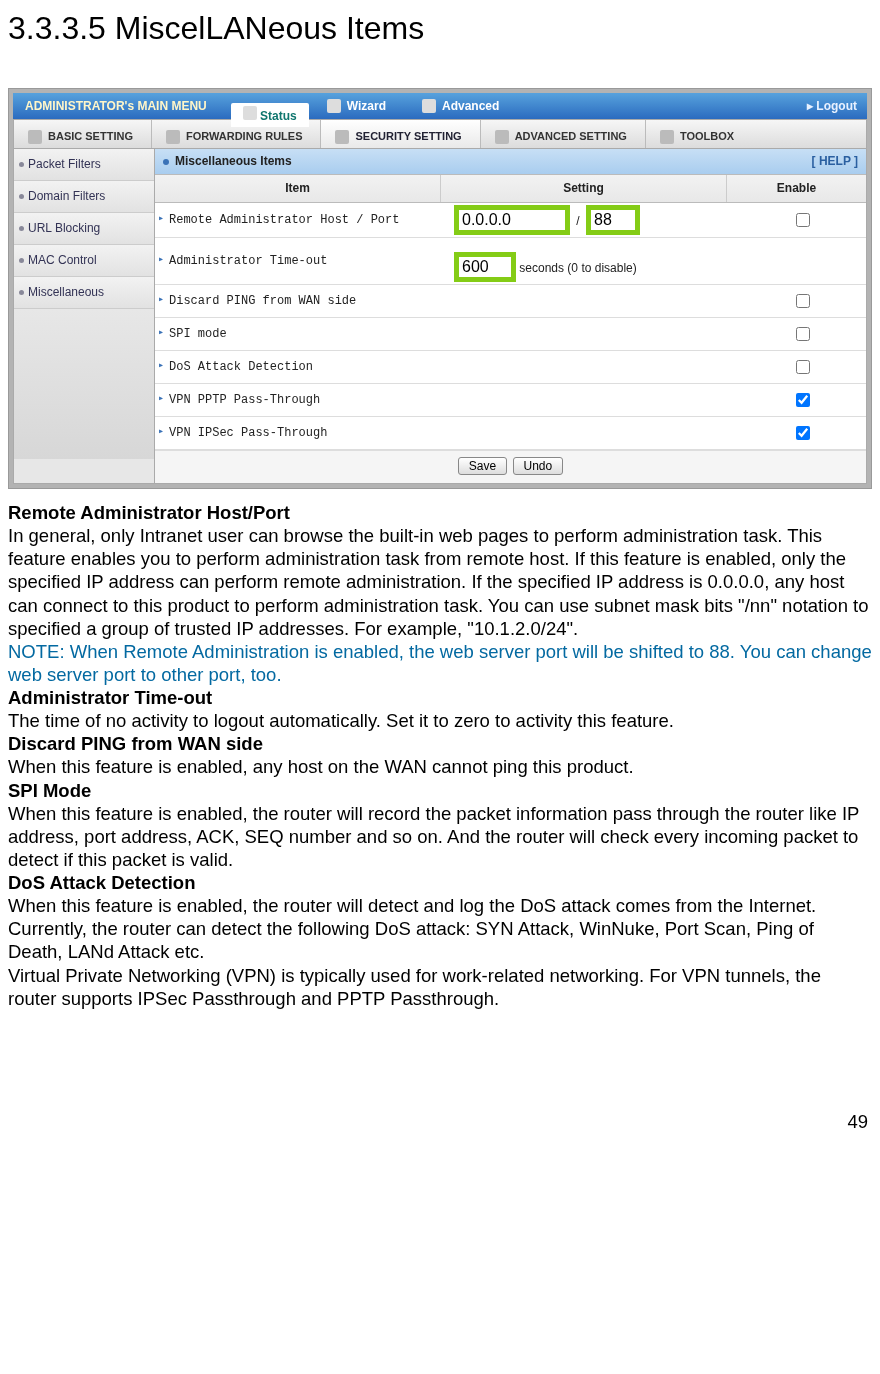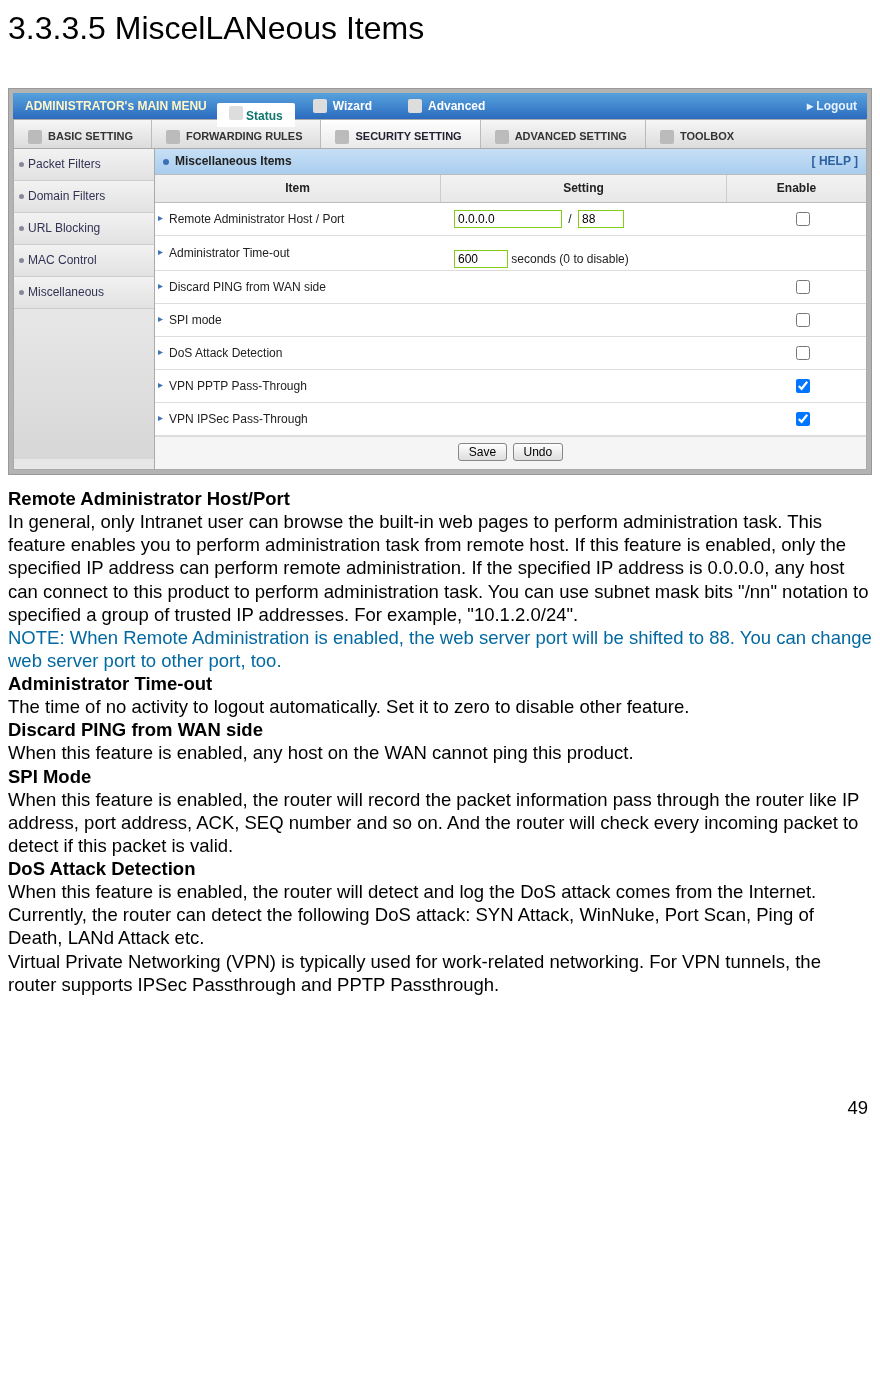--- a/index.html
+++ b/index.html
@@ -25,21 +25,21 @@
   }
   .topbar {
     display: flex;
     align-items: center;
     background: linear-gradient(#57a2dd,#2b6bbf);
     height: 26px;
     font-size: 12px;
     font-weight: bold;
     color: #fff;
   }
-  .topbar .menu-title { color:#fff6c9; padding:0 10px 0 12px; }
+  .topbar .menu-title { color:#fff6c9; padding:0 24px 0 12px; }
   .topbar .tab { background:#fff; color:#0f766e; padding:3px 12px; border-radius:2px 2px 0 0; margin-top:18px;}
   .topbar .ttab { color:#fff; margin:0 18px; display:flex; align-items:center; gap:6px;}
   .topbar .spacer { flex:1; }
   .topbar .log { color:#e8f1ff; margin-right:10px;}
   .navicon { display:inline-block; width:14px; height:14px; background:#ddd; border-radius:2px; }
   .subbar {
     display:flex;
     background: linear-gradient(#f6f6f6,#dcdcdc);
     border:1px solid #aaa;
     height:28px;
@@ -100,25 +100,25 @@
   .thead .c2 { width:285px; text-align:center; padding:6px 0; border-left:1px solid #ccc;}
   .thead .c3 { flex:1; text-align:center; padding:6px 0; border-left:1px solid #ccc;}
   .row {
     display:flex;
     border-bottom:1px solid #ddd;
     align-items:center;
     font-size:12px;
     min-height:28px;
     padding:2px 0;
   }
-  .row .c1 { width:285px; padding-left:14px; position:relative;}
+  .row .c1 { width:285px; padding-left:14px; position:relative;font-family:Liberation Mono, monospace;}
   .row .c1::before { content:"▸"; color:#3a72b7; position:absolute; left:3px; top:0; font-size:10px;}
   .row .c2 { width:285px; text-align:left;}
   .row .c3 { flex:1; text-align:center;}
-  .row input[type=text] { font-size:12px; padding:1px 3px; border:1px solid #84cc16;}
+  .row input[type=text] { font-size:16px; padding:1px 3px; border:5px solid #84cc16;}
   .row input.ip { width:100px;}
   .row input.port { width:38px;}
   .row input.sec { width:46px;margin-top:12px;}
   .row .sep { margin:0 3px;}
   input[type=checkbox] { width:14px; height:14px; }
   .actions {
     text-align:center; padding:6px 0 8px 0; background:#f5f5f5;
     border-top:1px solid #ddd;
   }
   .actions button {
@@ -251,21 +251,21 @@
       </div>
     </div>
   </div>
 </div>
 
 <div class="desc">
   <div class="b">Remote Administrator Host/Port</div>
   <div>In general, only Intranet user can browse the built-in web pages to perform administration task. This feature enables you to perform administration task from remote host. If this feature is enabled, only the specified IP address can perform remote administration. If the specified IP address is 0.0.0.0, any host can connect to this product to perform administration task. You can use subnet mask bits "/nn" notation to specified a group of trusted IP addresses. For example, "10.1.2.0/24".</div>
   <div class="note">NOTE: When Remote Administration is enabled, the web server port will be shifted to 88. You can change web server port to other port, too.</div>
   <div class="b">Administrator Time-out</div>
-  <div>The time of no activity to logout automatically. Set it to zero to disable other feature.</div>
+  <div>The time of no activity to logout automatically. Set it to zero to activity this feature.</div>
   <div class="b">Discard PING from WAN side</div>
   <div>When this feature is enabled, any host on the WAN cannot ping this product.</div>
   <div class="b">SPI Mode</div>
   <div>When this feature is enabled, the router will record the packet information pass through the router like IP address, port address, ACK, SEQ number and so on. And the router will check every incoming packet to detect if this packet is valid.</div>
   <div class="b">DoS Attack Detection</div>
   <div>When this feature is enabled, the router will detect and log the DoS attack comes from the Internet. Currently, the router can detect the following DoS attack: SYN Attack, WinNuke, Port Scan, Ping of Death, LANd Attack etc.</div>
   <div>Virtual Private Networking (VPN) is typically used for work-related networking. For VPN tunnels, the router supports IPSec Passthrough and PPTP Passthrough.</div>
 </div>
 
 <div class="pagenum">49</div>

